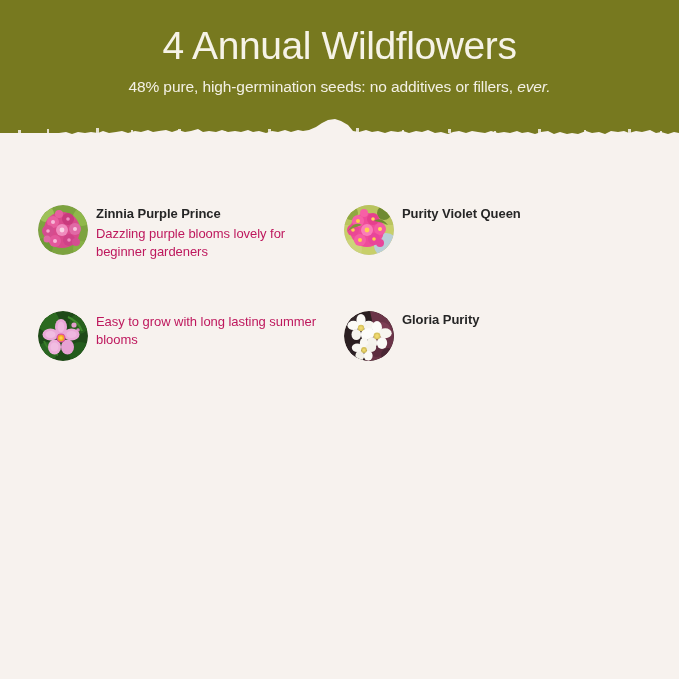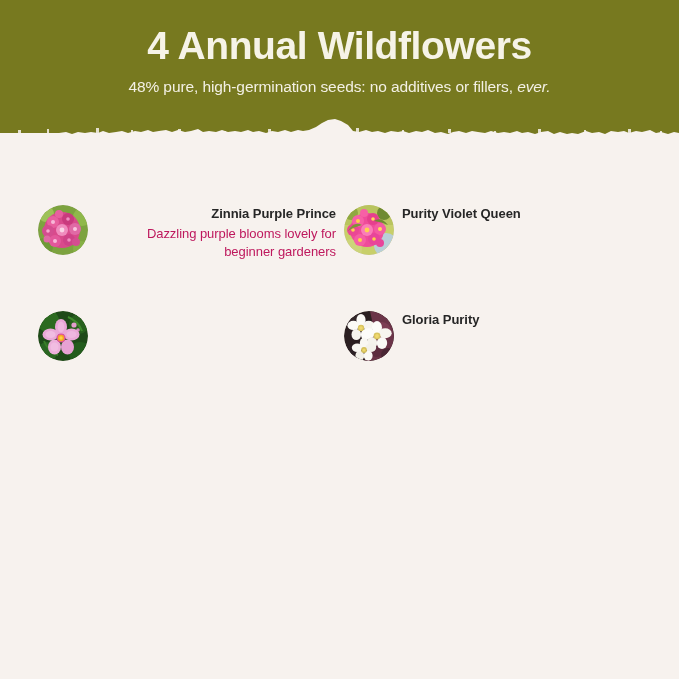--- a/index.html
+++ b/index.html
@@ -55,21 +55,21 @@
     top: 0;
     width: 679px;
     text-align: center;
     z-index: 3;
   }
   .banner-title {
     margin: 0;
     padding: 0;
     color: #f6f3e7;
     font-size: 39px;
-    font-weight: bold;
+    font-weight: normal;
     letter-spacing: -0.4px;
     line-height: 1;
     padding-top: 26px;
     font-family: "Liberation Sans", sans-serif;
   }
   .banner-subtitle {
     margin: 0;
     padding: 0;
     padding-top: 13px;
     color: #f3f0e4;
@@ -89,21 +89,20 @@
     left: 0;
     top: 196px;
     width: 679px;
     box-sizing: border-box;
     padding: 0 30px 0 38px;
     display: grid;
     grid-template-columns: 306px 306px;
     grid-auto-rows: 106px;
     column-gap: 0px;
     row-gap: 0px;
-    text-align: right;
   }
 
   .feature {
     display: flex;
     align-items: flex-start;
     gap: 0;
   }
 
   .thumb {
     flex: 0 0 auto;
@@ -306,20 +305,21 @@
               <ellipse cx="-10.5" cy="-3.5" rx="5" ry="3.4" fill="#f2c5e6" opacity="0.7"></ellipse>
               <ellipse cx="-6.5" cy="9" rx="4" ry="4.6" fill="#f2c5e6" opacity="0.65"></ellipse>
               <circle cx="0" cy="0" r="4.6" fill="#e0529d"></circle>
               <circle cx="0" cy="0" r="3.2" fill="#f5a623"></circle>
               <circle cx="0" cy="0" r="1.7" fill="#fdd24a"></circle>
             </g>
           </g>
         </svg>
       </div>
       <div class="feature-text">
+        <p class="feature-desc">Easy to grow with long lasting summer blooms</p>
       </div>
     </div>
 
     <div class="feature">
       <div class="thumb">
         <svg viewBox="0 0 50 50">
           <defs>
               <clipPath id="c4">
                 <circle cx="25" cy="25" r="25"></circle>
               </clipPath>

